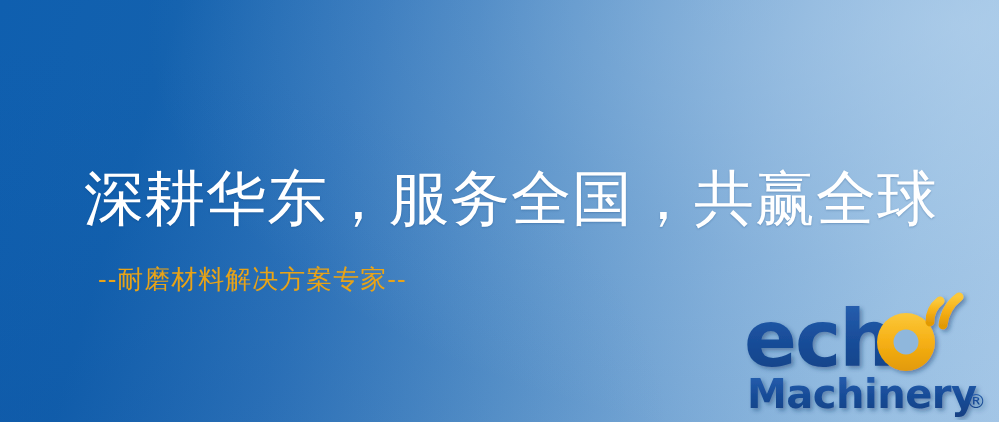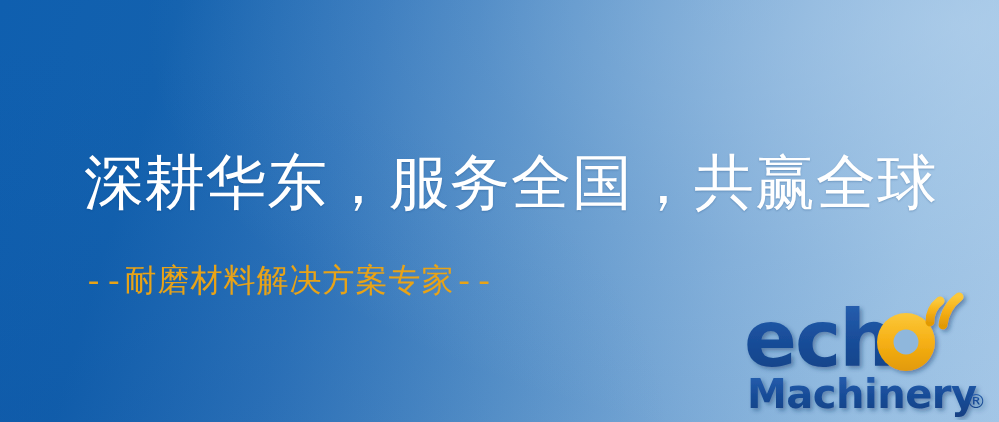--- a/index.html
+++ b/index.html
@@ -34,38 +34,38 @@
     inset: 0;
     pointer-events: none;
     background:
       radial-gradient(120% 150% at 96% 6%, rgba(190,216,240,0.55) 0%, rgba(190,216,240,0.16) 40%, rgba(190,216,240,0) 68%),
       radial-gradient(90% 120% at 0% 100%, rgba(10,80,160,0.30) 0%, rgba(10,80,160,0.05) 55%, rgba(10,80,160,0) 75%);
   }
 
   .headline {
     position: absolute;
     left: 84px;
-    top: 155px;
-    font-family: Liberation Mono, monospace;
+    top: 167px;
+    font-family: Liberation Sans, sans-serif;
     font-size: 60px;
     line-height: 1.08;
     font-weight: 400;
     color: #ffffff;
     letter-spacing: 1px;
     white-space: nowrap;
     text-shadow: 0 1px 2px rgba(9,56,110,0.28);
     z-index: 3;
   }
 
   .subtitle {
     position: absolute;
-    left: 84px;
+    left: 98px;
     top: 265px;
-    font-family: Liberation Mono, monospace;
-    font-size: 32px;
+    font-family: Liberation Sans, sans-serif;
+    font-size: 26px;
     line-height: 1.1;
     font-weight: 400;
     color: #e8a317;
     letter-spacing: 1px;
     white-space: nowrap;
     z-index: 3;
   }
 
   
   .logo {

